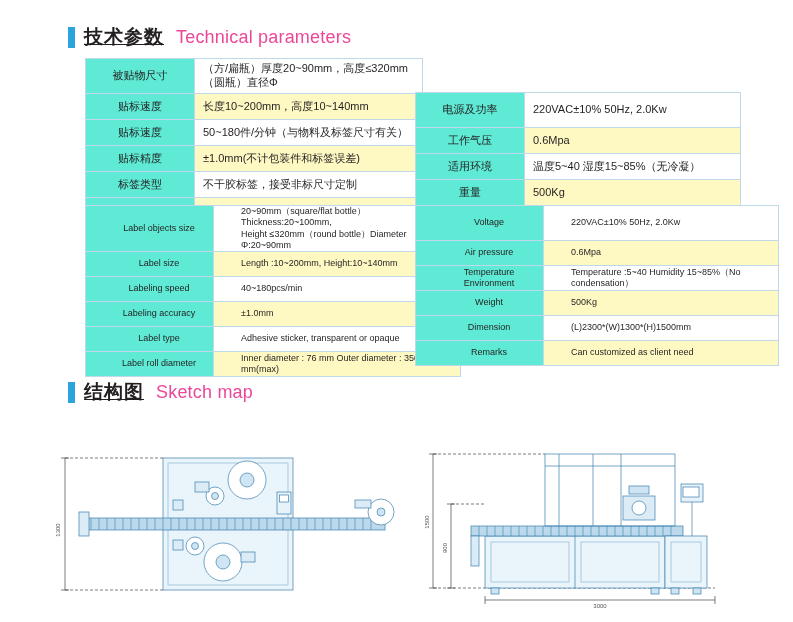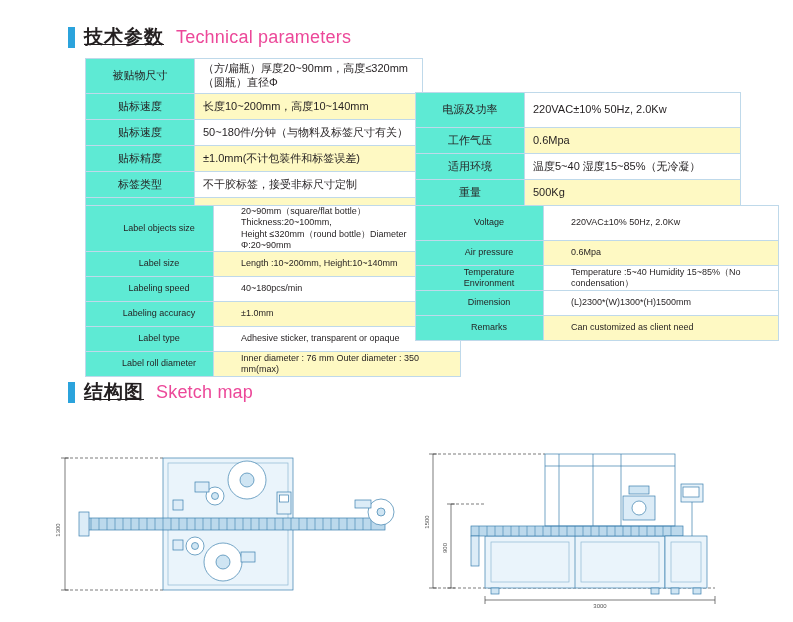--- a/index.html
+++ b/index.html
@@ -220,20 +220,24 @@
         <td class="label">Voltage</td>
         <td class="value multi-cell">220VAC±10% 50Hz,   2.0Kw</td>
       </tr>
       <tr class="alt">
         <td class="label">Air pressure</td>
         <td class="value">0.6Mpa</td>
       </tr>
       <tr>
         <td class="label">Temperature Environment</td>
         <td class="value">Temperature :5~40  Humidity 15~85%（No condensation）</td>
+      </tr>
+      <tr class="alt">
+        <td class="label">Weight</td>
+        <td class="value">500Kg</td>
       </tr>
       <tr>
         <td class="label">Dimension</td>
         <td class="value">(L)2300*(W)1300*(H)1500mm</td>
       </tr>
       <tr class="alt">
         <td class="label">Remarks</td>
         <td class="value">Can customized as client need</td>
       </tr>
     </tbody>

